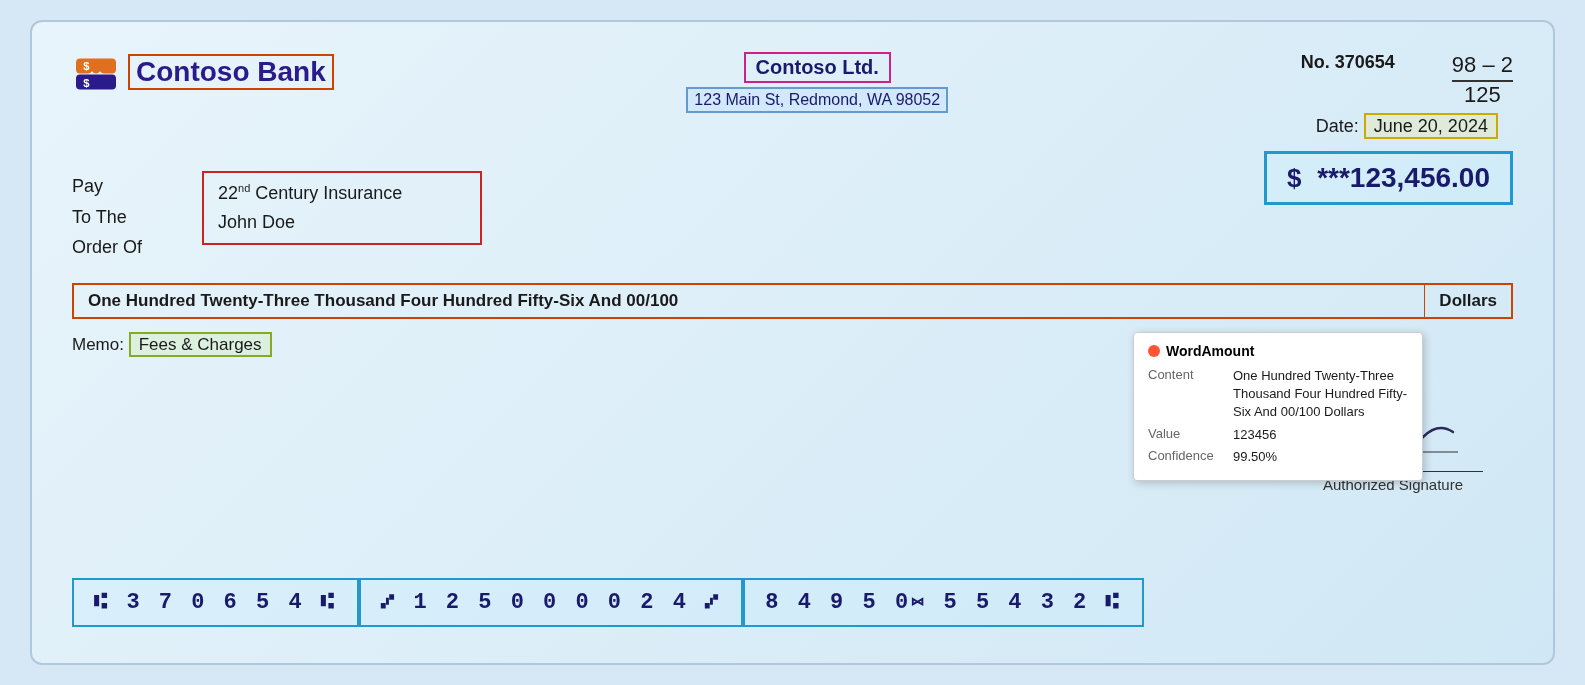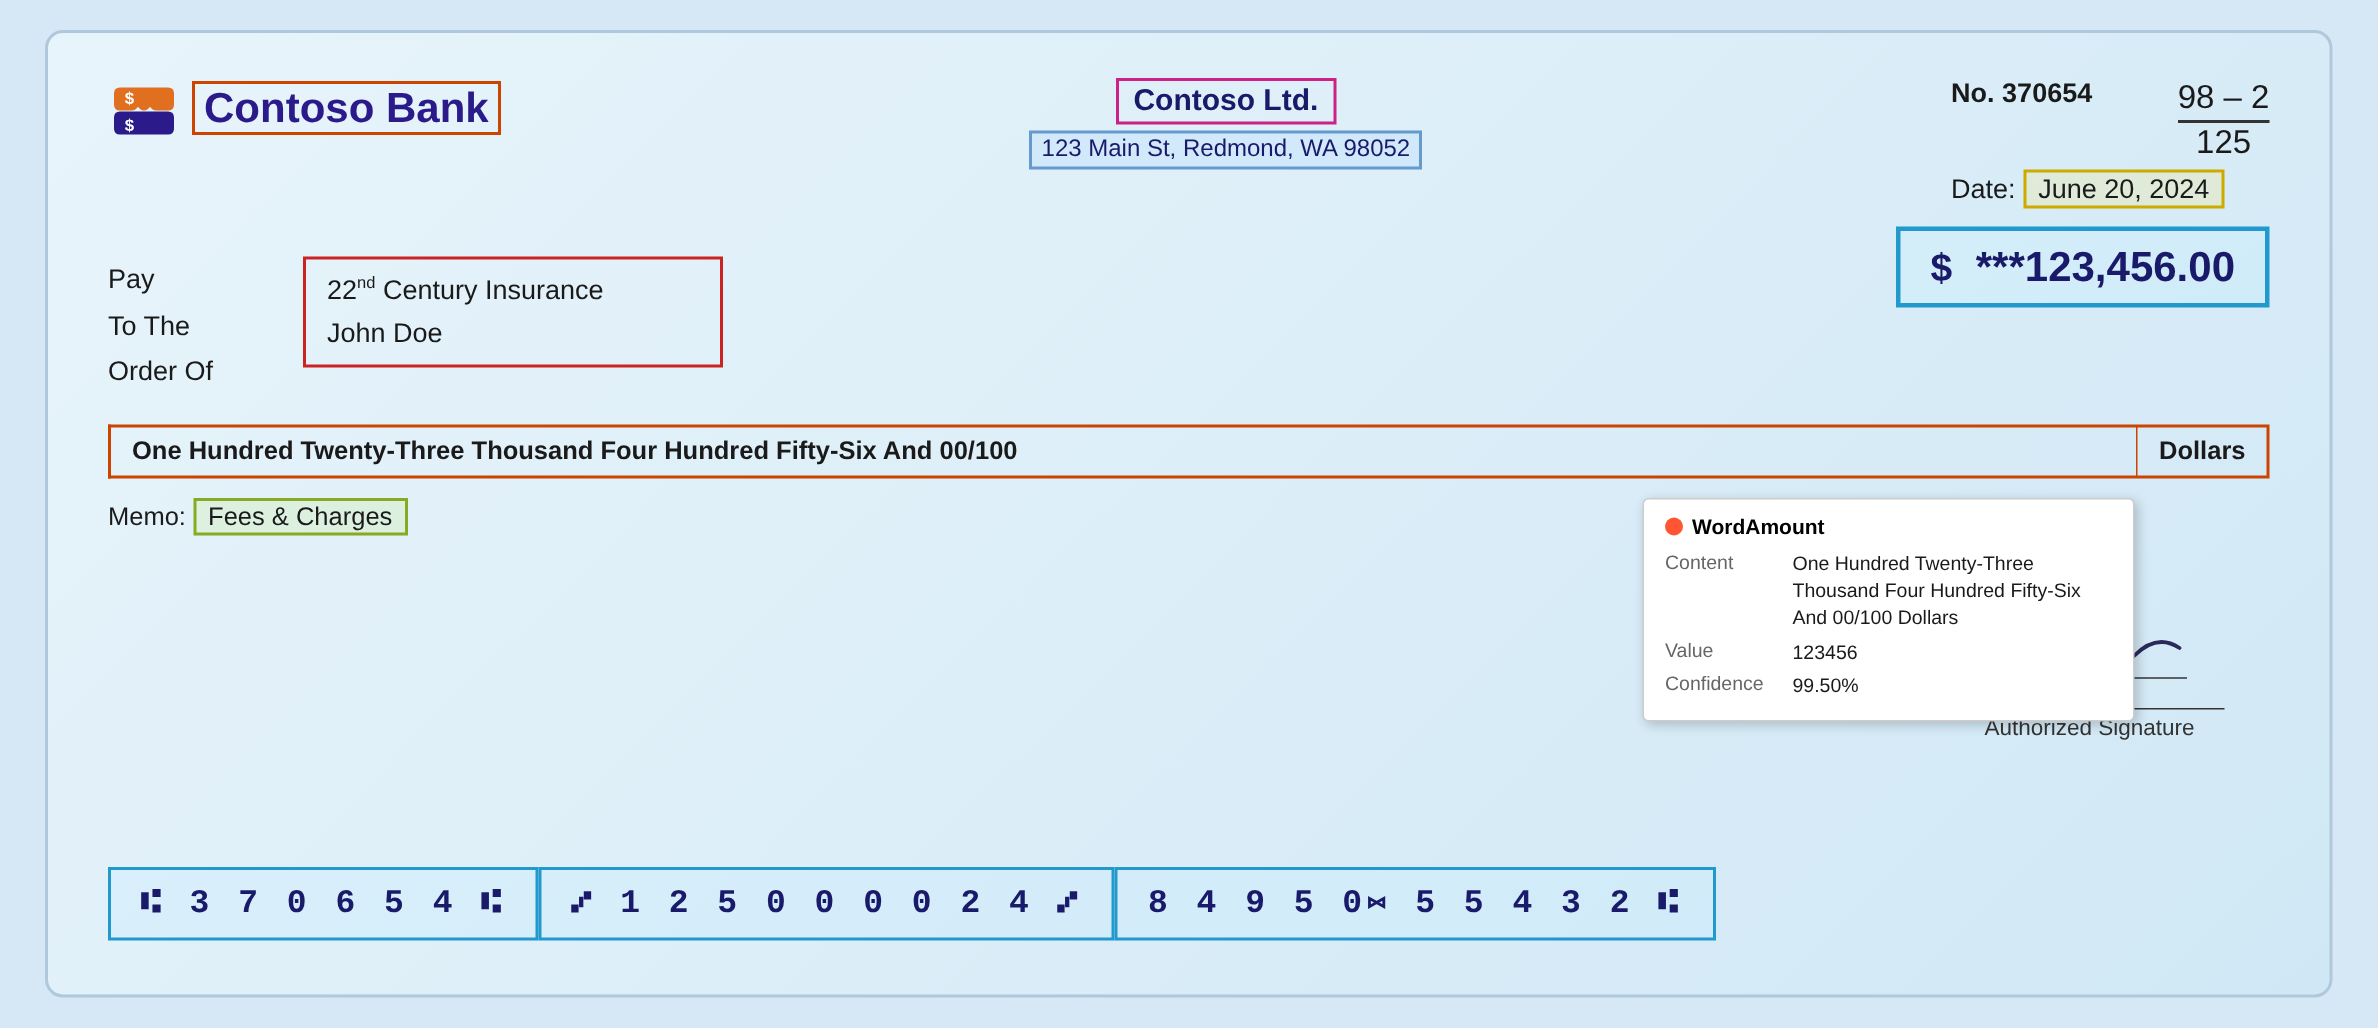--- a/index.html
+++ b/index.html
@@ -83,21 +83,21 @@
     .check-no {
       font-size: 18px;
       color: #1a1a1a;
     }
 
     .check-no span {
       font-weight: bold;
     }
 
     .date-row {
-      text-align: left;
+      text-align: center;
       margin-top: 8px;
       font-size: 18px;
       color: #1a1a1a;
     }
 
     .date-value {
       border: 2px solid #ccaa00;
       padding: 1px 8px;
       background: rgba(255,230,100,0.2);
     }
@@ -180,21 +180,21 @@
 
     
     .tooltip-popup {
       position: absolute;
       right: 130px;
       top: 310px;
       background: white;
       border: 1px solid #ccc;
       border-radius: 4px;
       padding: 10px 14px;
-      width: 328px;
+      width: 290px;
       box-shadow: 2px 2px 8px rgba(0,0,0,0.2);
       font-size: 13px;
       z-index: 10;
     }
 
     .tooltip-header {
       display: flex;
       align-items: center;
       gap: 6px;
       font-weight: bold;

